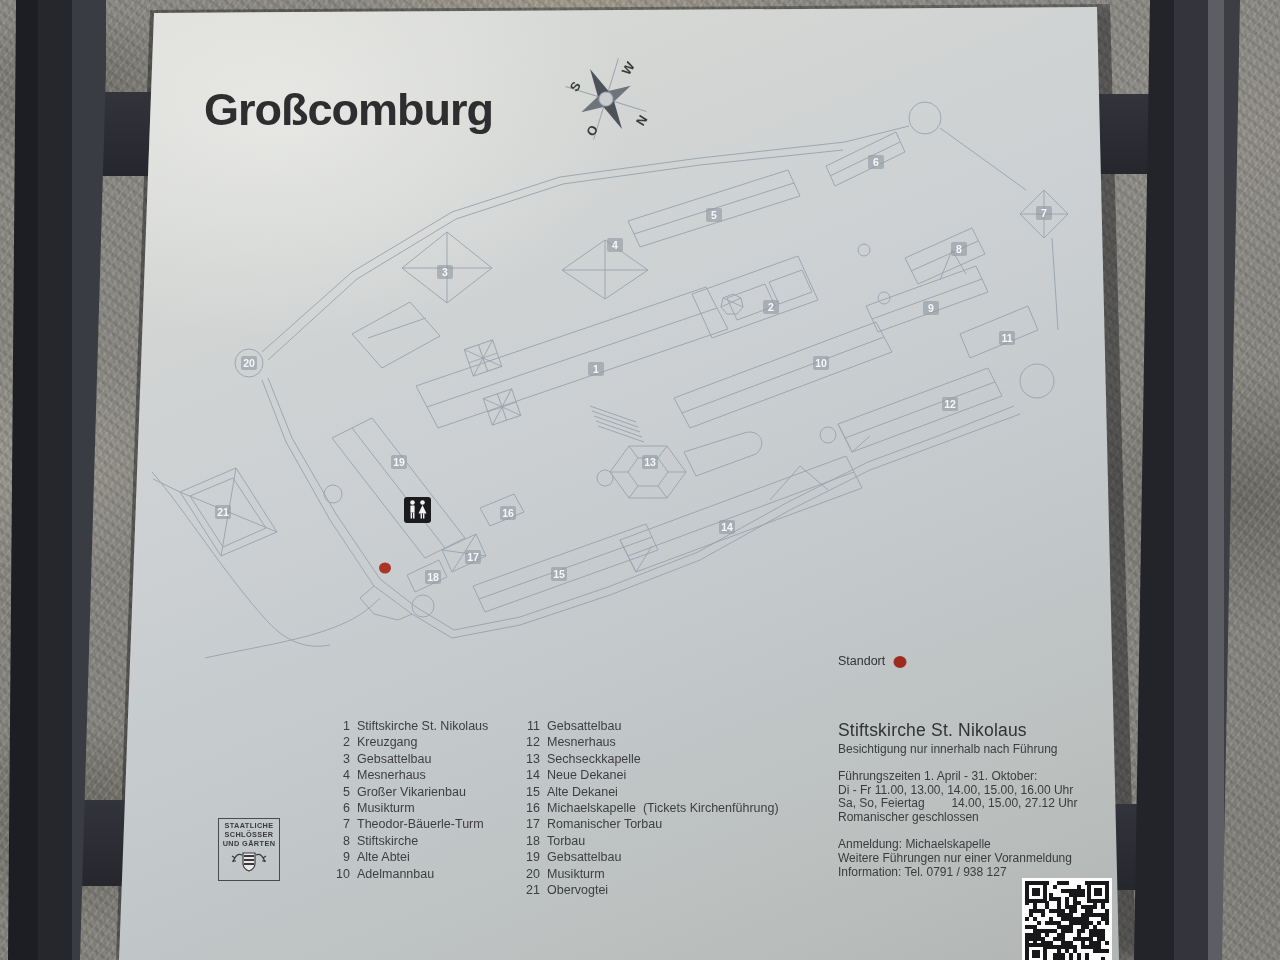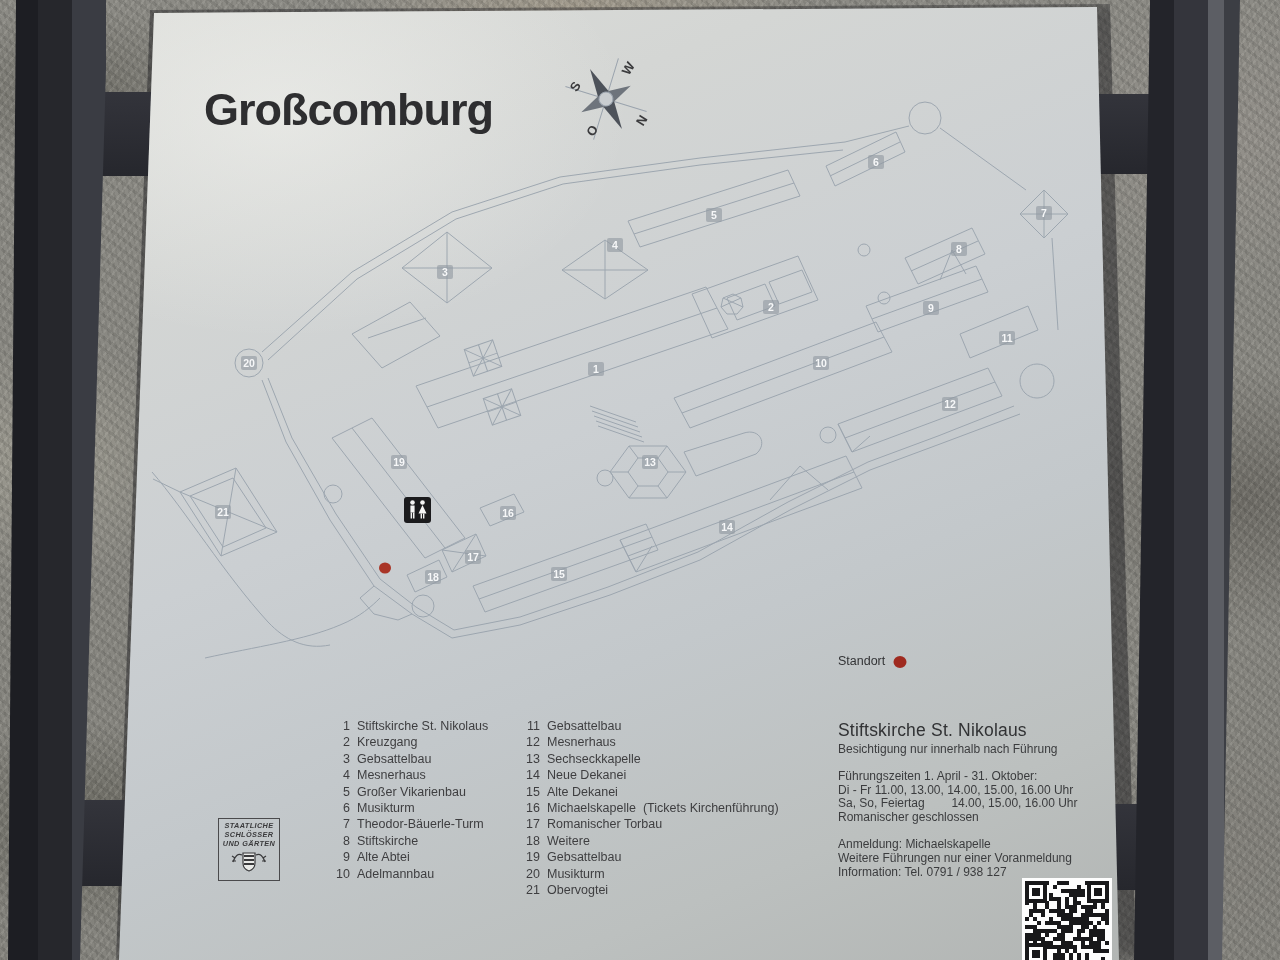--- a/index.html
+++ b/index.html
@@ -48,21 +48,21 @@
   .standort-label{position:absolute;left:838px;top:654px;font-size:12.5px;color:#333436;}
   .legend{position:absolute;top:718px;font-size:12.5px;color:#3e3e40;line-height:16.4px;}
   .legend.c1{left:330px;} .legend.c2{left:520px;}
   .legend .row{display:flex;white-space:pre;}
   .legend .num{width:20px;text-align:right;margin-right:7px;flex:none;}
   .info{position:absolute;left:838px;top:720px;width:250px;color:#3b3c3e;}
   .info h2{margin:0 0 2px 0;font-size:17.5px;font-weight:400;color:#313234;letter-spacing:.2px;}
   .info .ln{font-size:12px;line-height:13.8px;white-space:pre;}
   .info .gap{height:13px;}
   .wc{position:absolute;left:404px;top:497px;width:27px;height:26px;background:#1b1b1d;border-radius:3px;}
-  .logo{position:absolute;left:218px;top:818px;width:56px;border:1.5px solid #4a4a4c;padding:3px 2px 2px;text-align:center;color:#3a3a3c;font-style:italic;}
+  .logo{position:absolute;left:218px;top:818px;width:56px;border:1.5px solid #4a4a4c;padding:3px 2px 2px;text-align:center;color:#3a3a3c;}
   .logo .ll{font-size:7.3px;font-weight:700;letter-spacing:.4px;line-height:8.8px;white-space:nowrap;}
   .qr{position:absolute;left:1022px;top:878px;width:84px;height:84px;background:#fdfdfd;padding:3px;}
   .qr-grid{position:relative;width:84px;height:84px;display:grid;grid-template-columns:repeat(21,1fr);grid-template-rows:repeat(21,1fr);}
   .qm{background:transparent;} .qm.on{background:#18181a;}
   .finder{position:absolute;width:22px;height:22px;border:4px solid #18181a;background:#fff;box-sizing:border-box;}
   .finder::after{content:"";position:absolute;left:3px;top:3px;width:8px;height:8px;background:#18181a;}
   .finder.tl{left:0;top:0;} .finder.tr{right:0;top:0;} .finder.bl{left:0;bottom:0;}
 </style>
 </head>
 <body>
@@ -225,33 +225,33 @@
     </div>
 
     <div class="legend c2">
       <div class="row"><span class="num">11</span><span>Gebsattelbau</span></div>
       <div class="row"><span class="num">12</span><span>Mesnerhaus</span></div>
       <div class="row"><span class="num">13</span><span>Sechseckkapelle</span></div>
       <div class="row"><span class="num">14</span><span>Neue Dekanei</span></div>
       <div class="row"><span class="num">15</span><span>Alte Dekanei</span></div>
       <div class="row"><span class="num">16</span><span>Michaelskapelle  (Tickets Kirchenführung)</span></div>
       <div class="row"><span class="num">17</span><span>Romanischer Torbau</span></div>
-      <div class="row"><span class="num">18</span><span>Weitere</span></div>
+      <div class="row"><span class="num">18</span><span>Torbau</span></div>
       <div class="row"><span class="num">19</span><span>Gebsattelbau</span></div>
       <div class="row"><span class="num">20</span><span>Musikturm</span></div>
       <div class="row"><span class="num">21</span><span>Obervogtei</span></div>
     </div>
 
     <div class="info">
       <h2>Stiftskirche St. Nikolaus</h2>
       <div class="ln">Besichtigung nur innerhalb nach Führung</div>
       <div class="gap"></div>
       <div class="ln">Führungszeiten 1. April - 31. Oktober:</div>
       <div class="ln">Di - Fr 11.00, 13.00, 14.00, 15.00, 16.00 Uhr</div>
-      <div class="ln">Sa, So, Feiertag        14.00, 15.00, 16.00 Uhr</div>
+      <div class="ln">Sa, So, Feiertag        14.00, 15.00, 27.12 Uhr</div>
       <div class="ln">Romanischer geschlossen</div>
       <div class="gap"></div>
       <div class="ln">Anmeldung: Michaelskapelle</div>
       <div class="ln">Weitere Führungen nur einer Voranmeldung</div>
       <div class="ln">Information: Tel. 0791 / 938 127</div>
     </div>
 
     <div class="logo">
       <div class="ll">STAATLICHE</div>
       <div class="ll">SCHLÖSSER</div>

